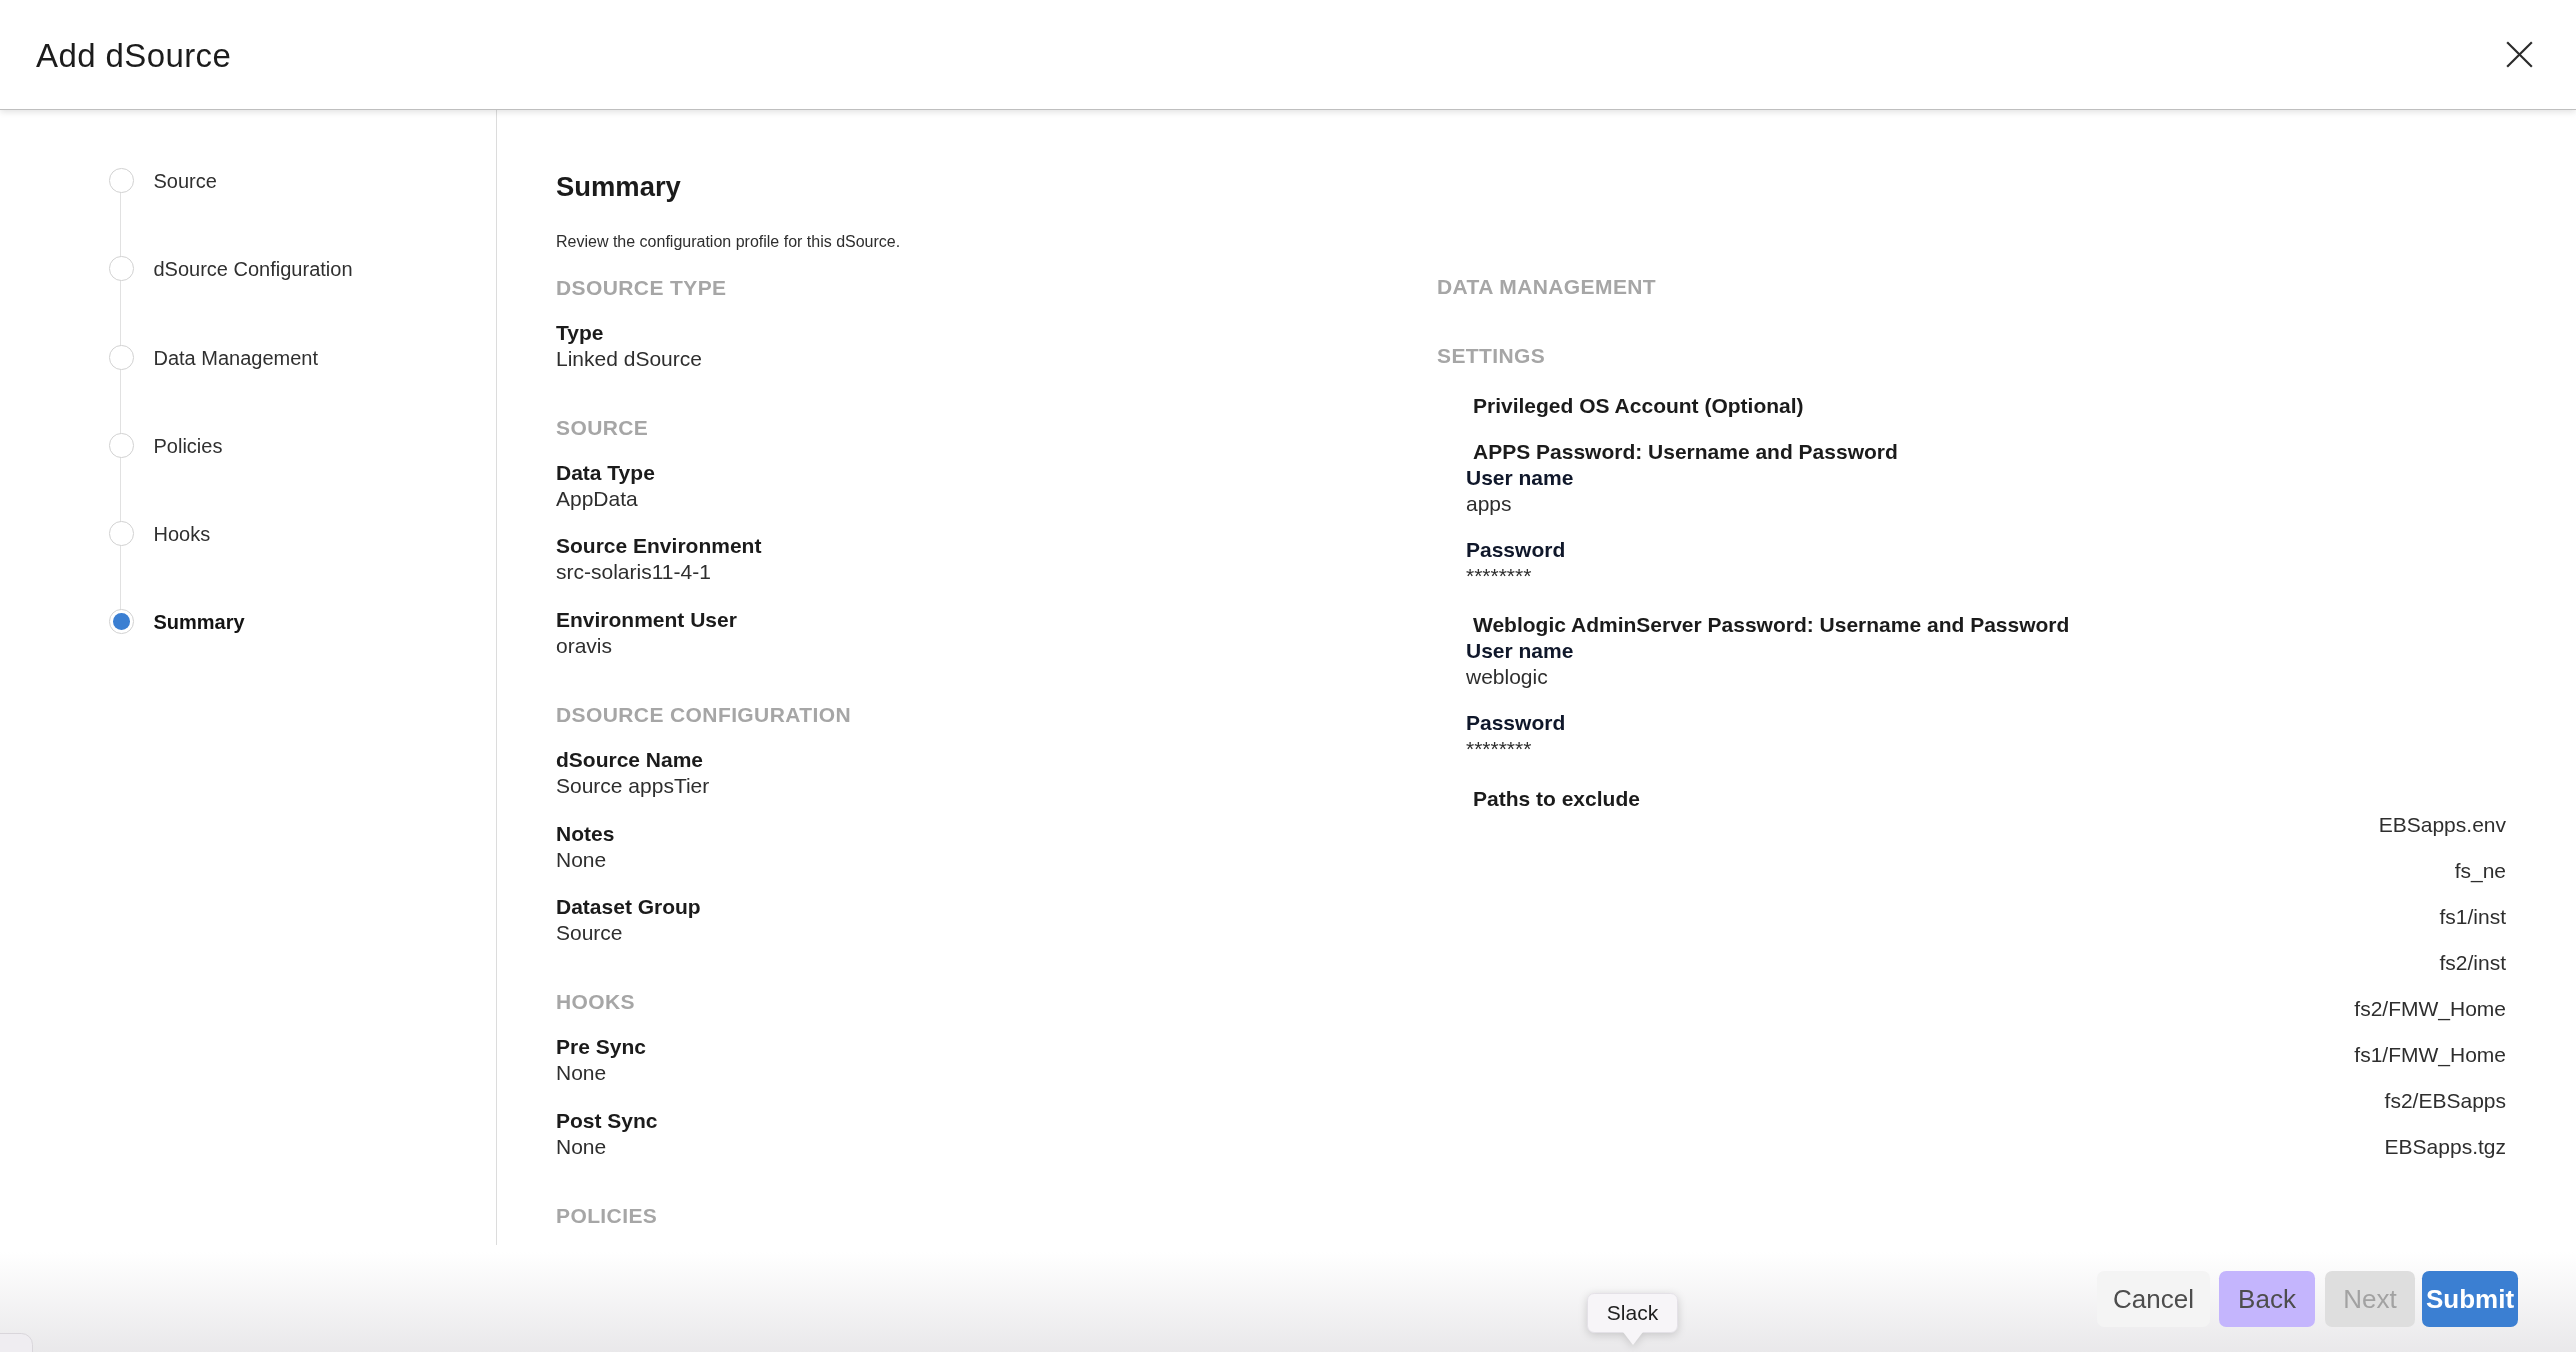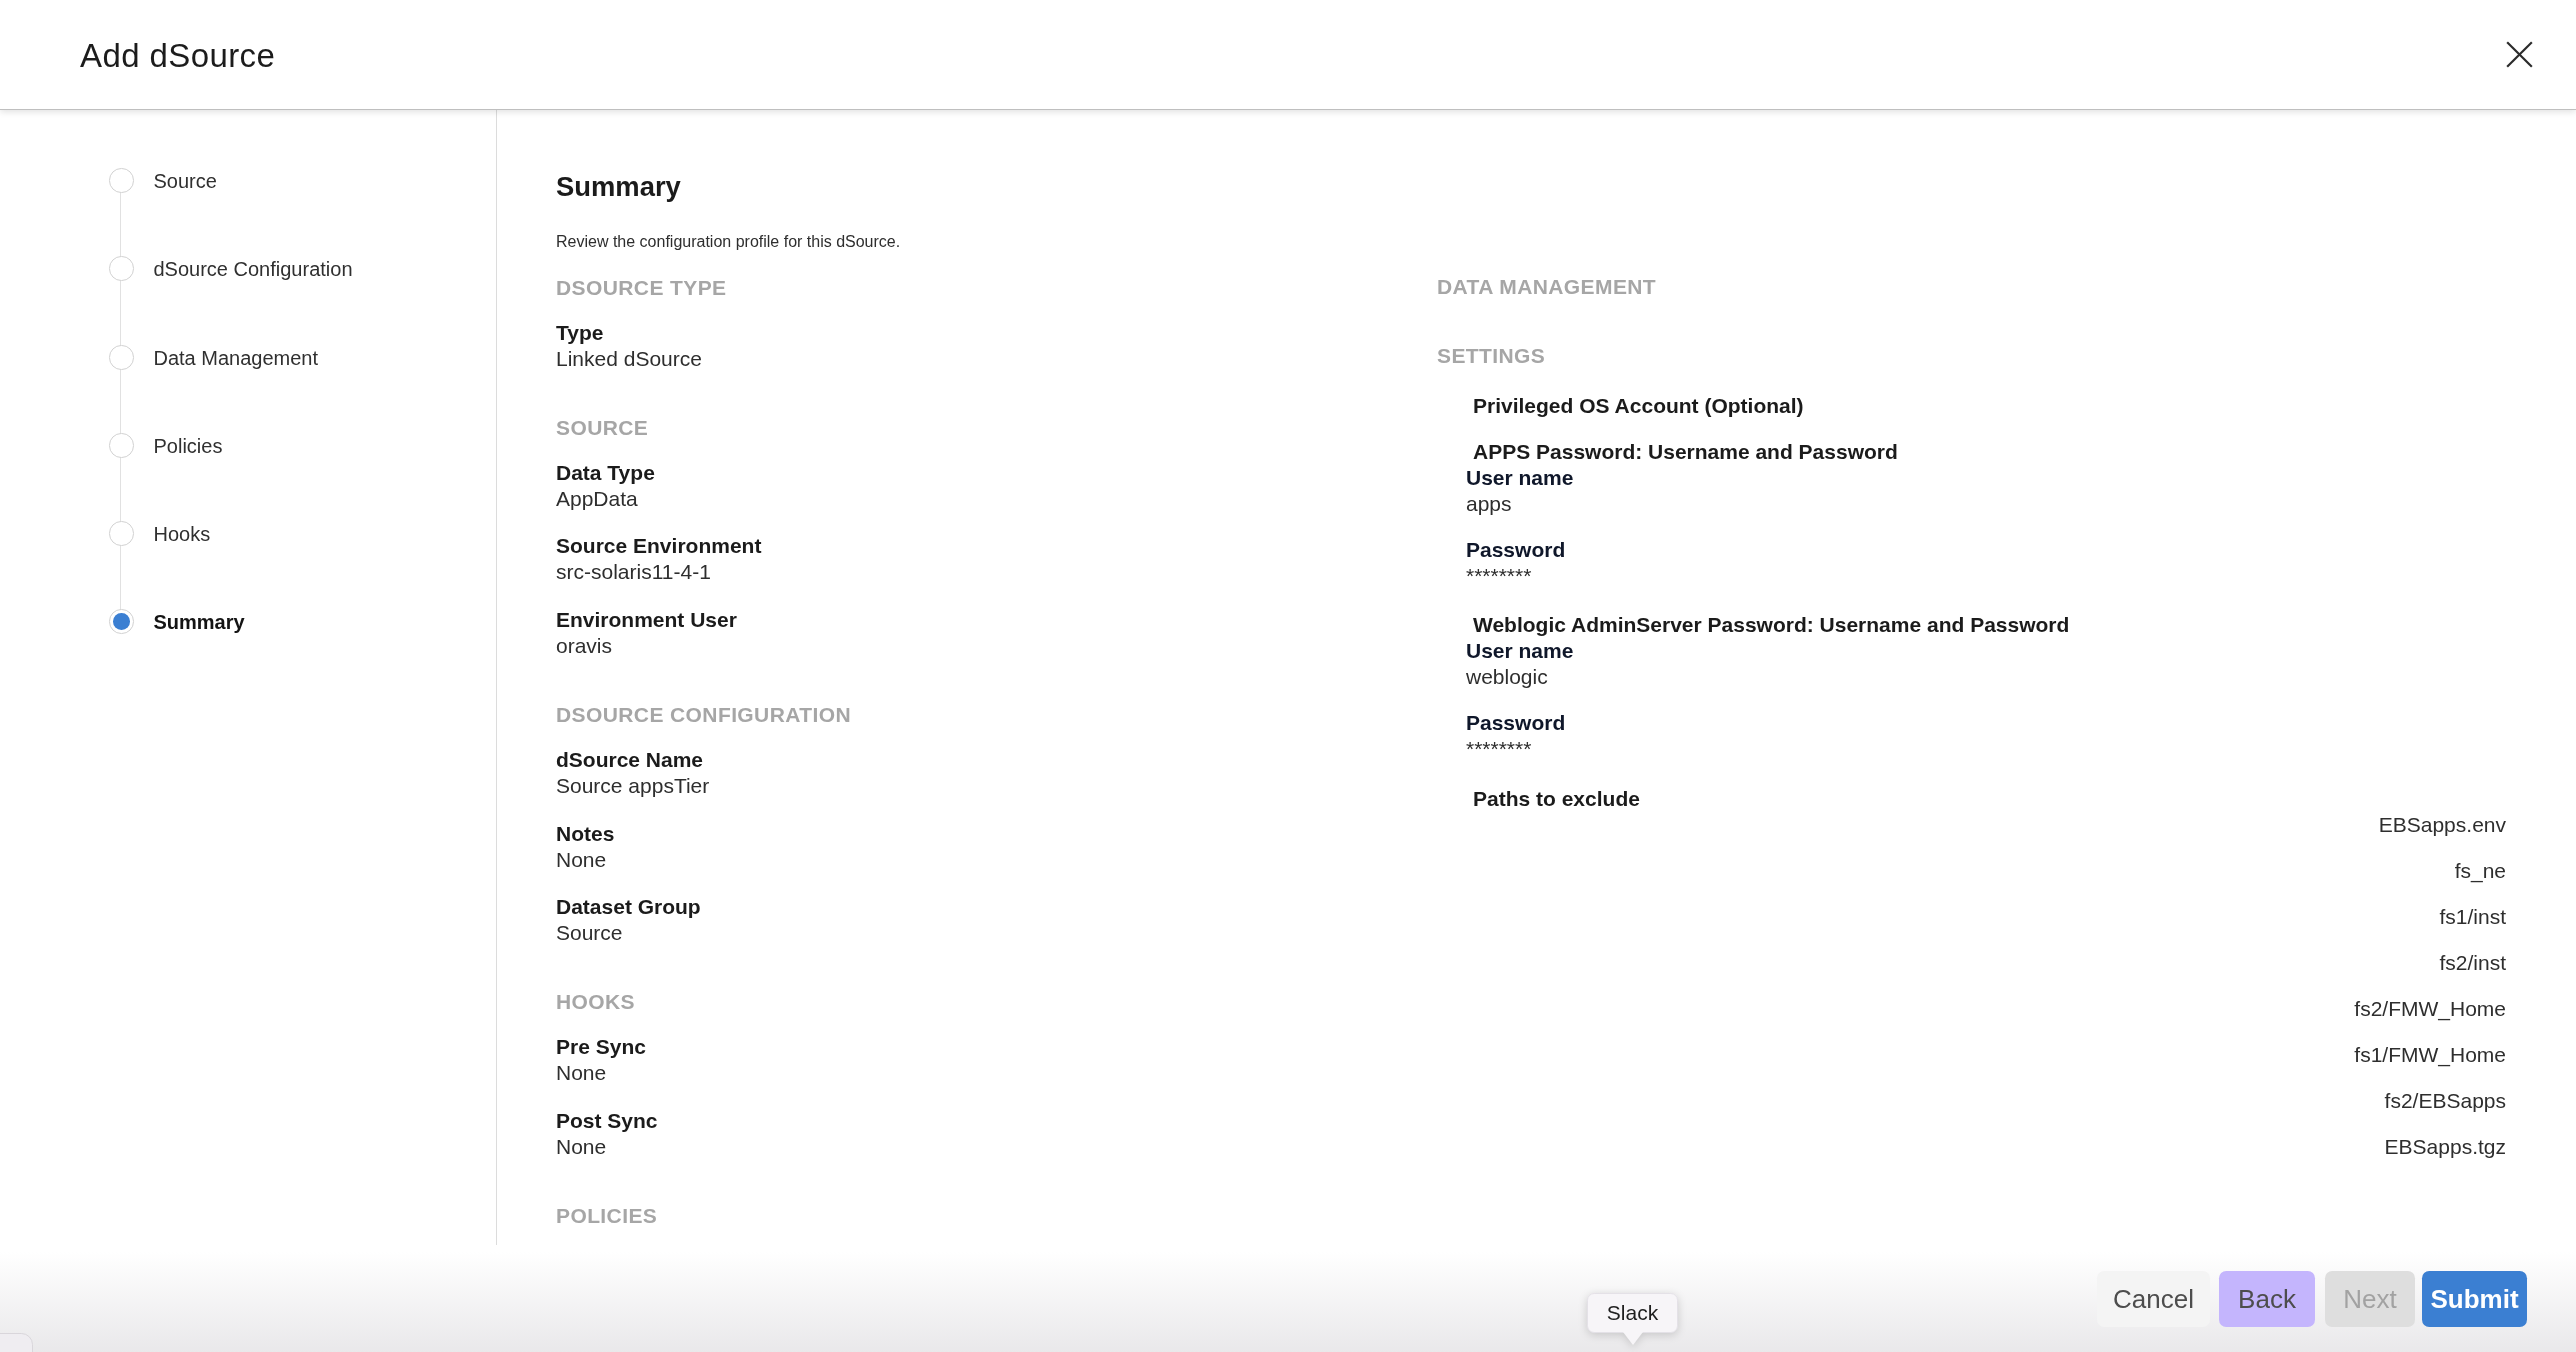--- a/index.html
+++ b/index.html
@@ -4,21 +4,21 @@
 <style>
   * { margin:0; padding:0; box-sizing:border-box; }
   html,body { width:2576px; height:1353px; background:#ffffff; overflow:hidden;
               font-family:"Liberation Sans", sans-serif; color:#2e2e2e; }
 
   
   .app-header { position:absolute; left:0; top:0; width:2576px; height:110px;
                 background:#fff; border-bottom:0.7px solid #bfbfbf;
                 box-shadow:0 2.2px 6.5px rgba(0,0,0,0.12); z-index:20; }
   .app-title { position:absolute; left:36px; top:36px; font-size:33px; line-height:40px;
-               font-weight:400; color:#1c1c1c; letter-spacing:0.4px;margin-left:44px; }
+               font-weight:400; color:#1c1c1c; letter-spacing:0.4px; }
   .close-btn { position:absolute; left:2501px; top:36px; width:36px; height:36px;
                display:flex; align-items:center; justify-content:center; cursor:pointer;
                background:transparent; border:none; }
 
   
   .sidebar { position:absolute; left:0; top:110px; width:497px; height:1135px;
              background:#fff; border-right:1.4px solid #dcdcdc; z-index:5; }
   .rail-connector { position:absolute; left:120px; top:71px; width:1.4px; height:440px;
                     background:#e1e1e1; }
   .step { position:absolute; left:109px; height:35px; display:flex; align-items:center;
@@ -62,21 +62,21 @@
   
   .bottom-strip { position:absolute; left:0; top:1252px; width:2576px; height:101px;
                   background:linear-gradient(to bottom, rgba(245,245,245,0) 0%, #e9e8ea 100%);
                   z-index:6; }
   .btn { position:absolute; top:1271px; height:56px; border:none; border-radius:7.2px;
          font-family:inherit; font-size:26px; display:flex; align-items:center;
          justify-content:center; cursor:pointer; z-index:8; }
   .btn-cancel { left:2097px; width:113px; background:#f4f4f4; color:#4d4d4d; }
   .btn-back   { left:2219px; width:96px; background:#c4b5fd; color:#4d4d4d; }
   .btn-next   { left:2325px; width:90px; background:#dedede; color:#a2a2a2; cursor:default; }
-  .btn-submit { left:2422px; width:105px; background:#3b7fd2; color:#ffffff; font-weight:700; }
+  .btn-submit { left:2422px; width:96px; background:#3b7fd2; color:#ffffff; font-weight:700; }
 
   
   .dock-tooltip-wrap { position:absolute; left:1587px; top:1293px; z-index:10;
                        filter:drop-shadow(0 2.2px 4.3px rgba(0,0,0,0.16)); }
   .dock-tooltip { width:91px; height:40px; background:#f7f5f8; border:0.7px solid #e4e1e7;
                   border-radius:7.2px; display:flex; align-items:center; justify-content:center;
                   font-size:21px; color:#1f1f1f; }
   .tooltip-pointer { width:0; height:0; margin:-0.7px auto 0 auto;
                      border-left:10.8px solid transparent; border-right:10.8px solid transparent;
                      border-top:13px solid #f7f5f8; }

